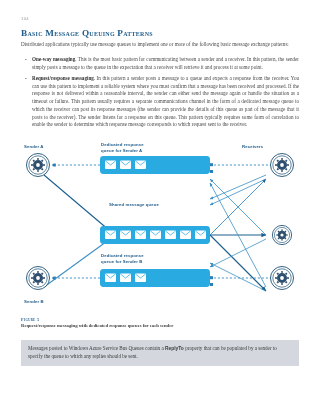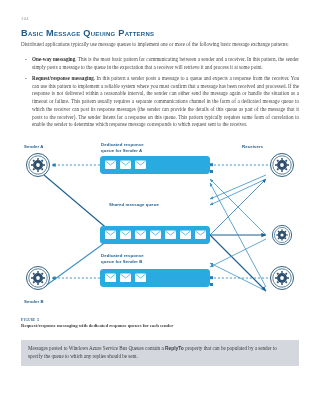--- a/index.html
+++ b/index.html
@@ -13,21 +13,21 @@
   
   .folio{
     position:absolute;left:21px;top:16px;
     font-family:"Liberation Sans", sans-serif;
     font-size:4.2px;letter-spacing:.3px;color:#9a9a9a;
   }
 
   
   .heading{
     position:absolute;left:21px;top:28px;
-    font-family:Liberation Sans, sans-serif;
+    font-family:Liberation Serif, serif;
     font-size:9.2px;font-weight:bold;color:#1f5c8b;
     letter-spacing:.25px;font-variant:small-caps;
     white-space:nowrap;
   }
 
   
   .intro{
     position:absolute;left:21px;top:41px;width:278px;
     font-size:5.1px;line-height:1.52;text-align:justify;color:#4a4a4a;
   }

